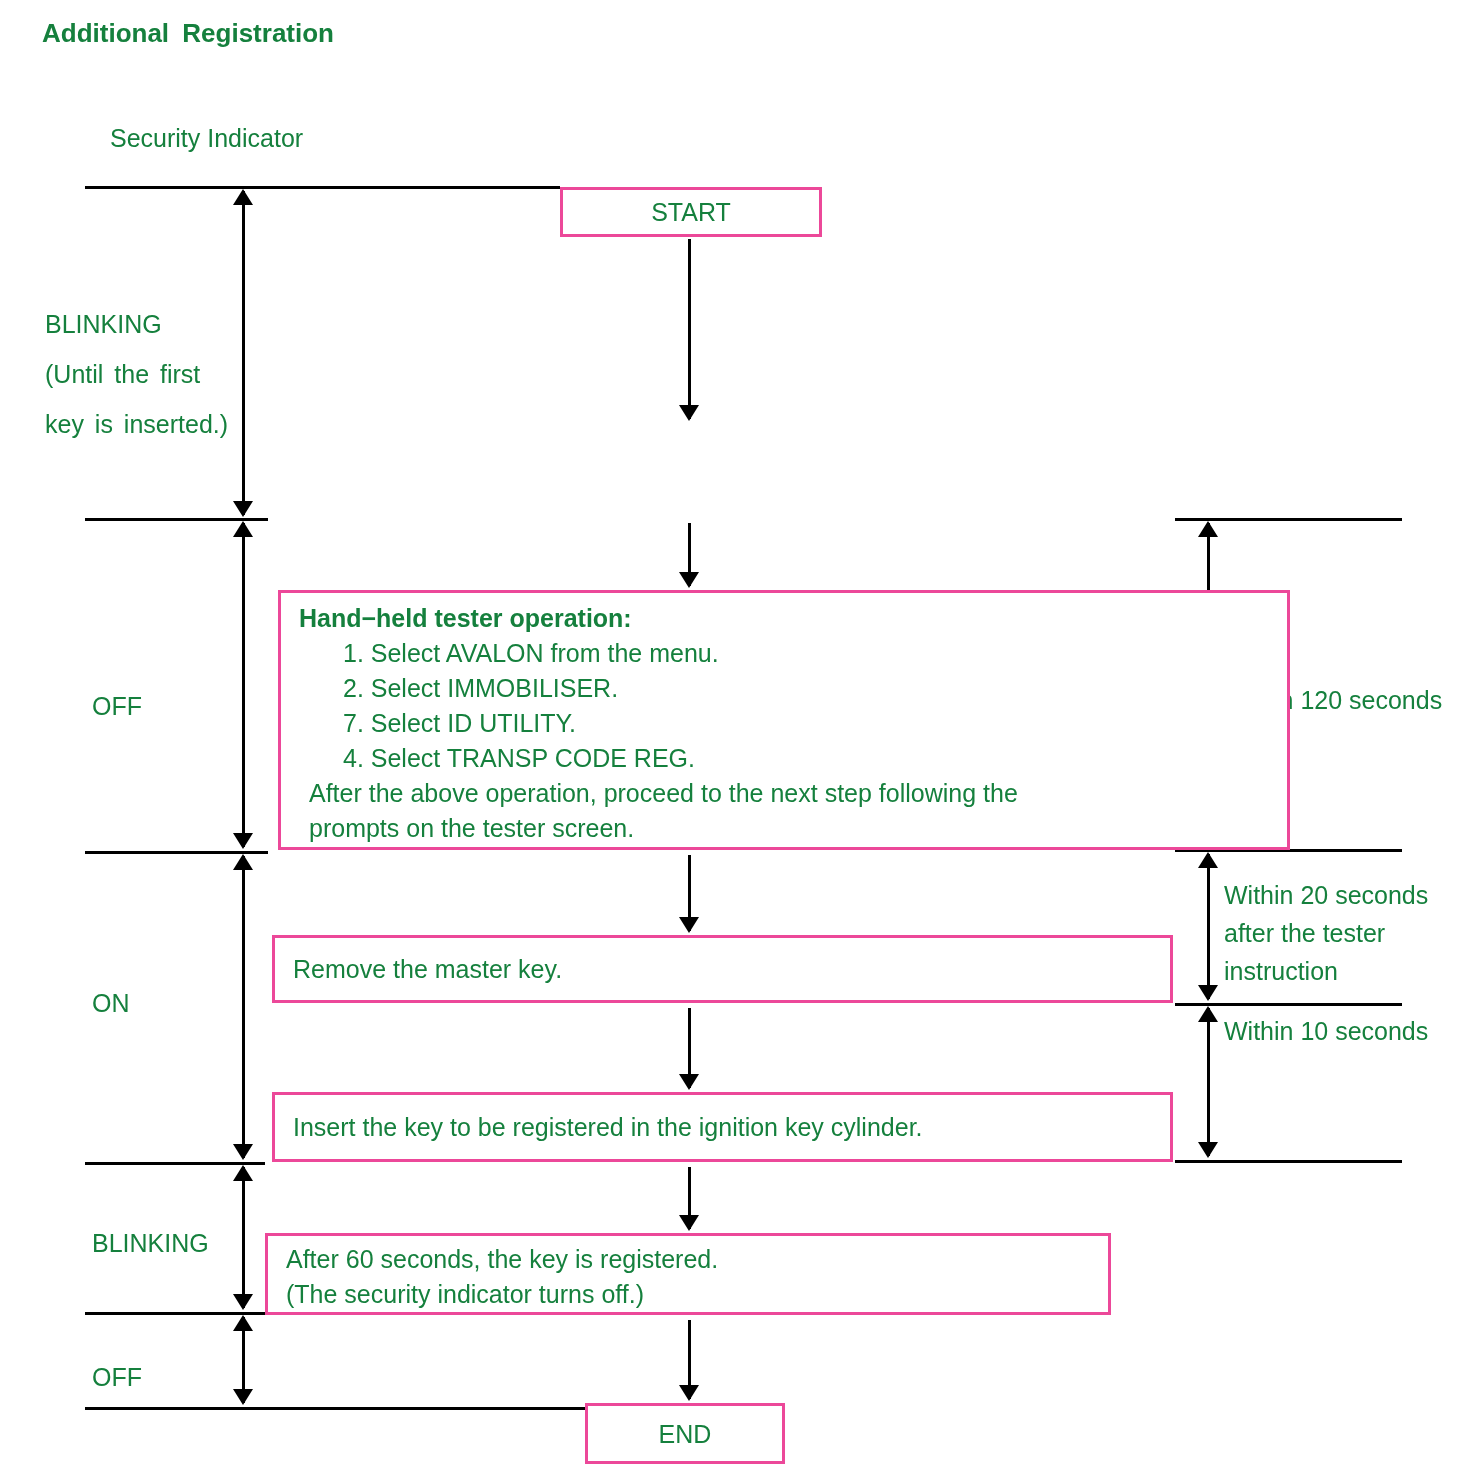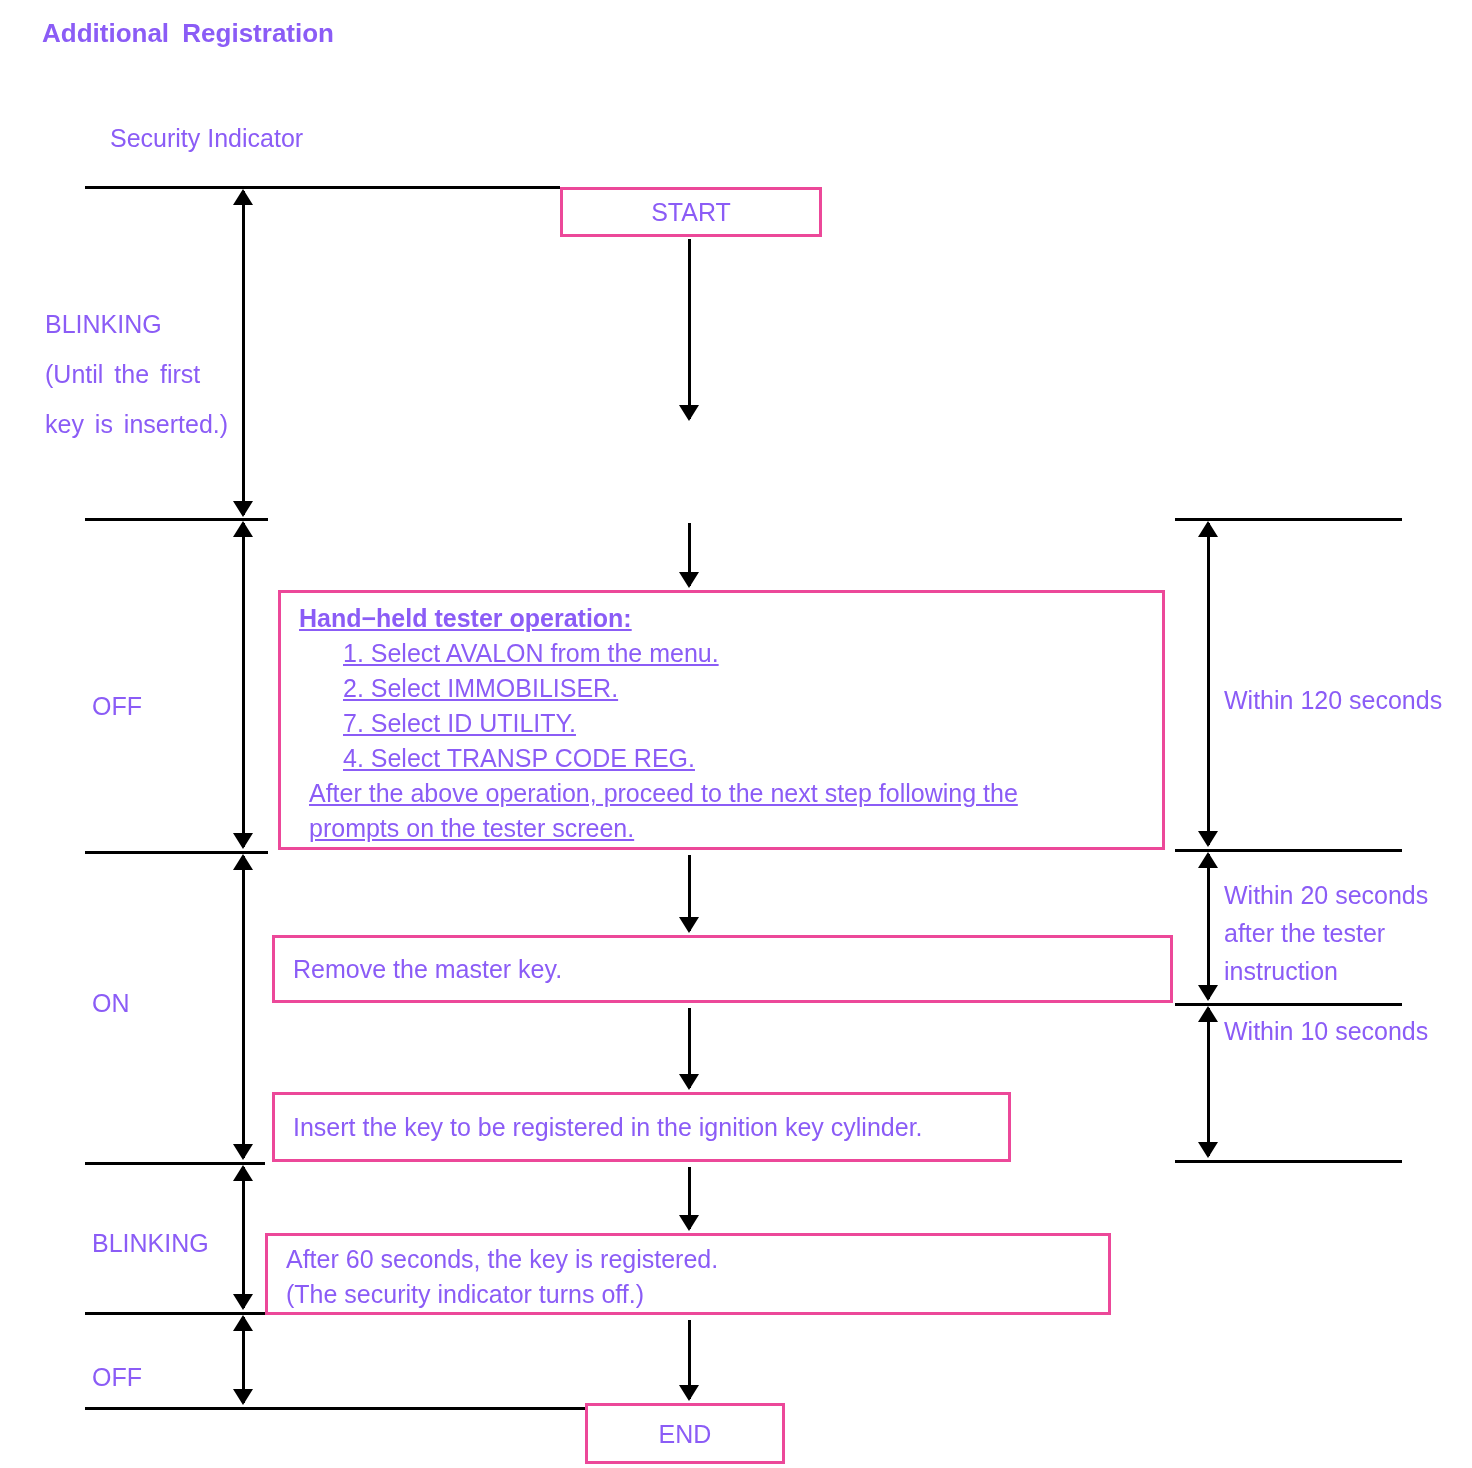--- a/index.html
+++ b/index.html
@@ -1,19 +1,19 @@
 <!DOCTYPE html>
 <html><head>
 <meta charset="utf-8">
 <style>
   html,body{margin:0;padding:0;background:#ffffff;}
   .canvas{
     position:relative;
     width:1472px;height:1468px;
-    background:#ffffff;color:#8b5cf6;
+    background:#ffffff;color:#15803d;
     font-family:"Liberation Sans","DejaVu Sans",sans-serif;
     font-size:25px;line-height:1.2;
     overflow:hidden;
   }
   .abs{position:absolute;}
   .ml{white-space:pre-line;}
   .title{font-weight:bold;font-size:26px;word-spacing:6px;}
   .hline{position:absolute;height:3px;background:#000;}
   .box{
     position:absolute;border:3px solid #ec4899;background:#fff;
@@ -136,35 +136,35 @@
   <div class="abs durLabel ml" style="left:1224px;top:876px;">Within 20 seconds
 after the tester
 instruction</div>
   <div class="abs durLabel" style="left:1224px;top:1012px;">Within 10 seconds</div>
 
   <div class="box center" style="left:560px;top:187px;width:262px;height:50px;">
     <span>START</span>
   </div>
 
 
-  <div class="box" style="left:278px;top:590px;width:887px;height:260px;padding-top:8px;text-decoration:underline;">
+  <div class="box" style="left:278px;top:590px;width:1012px;height:260px;padding-top:8px;">
     <div class="tester-line t-head">Hand−held tester operation:</div>
     <div class="tester-line t-item">1. Select AVALON from the menu.</div>
     <div class="tester-line t-item">2. Select IMMOBILISER.</div>
     <div class="tester-line t-item">7. Select ID UTILITY.</div>
     <div class="tester-line t-item">4. Select TRANSP CODE REG.</div>
     <div class="tester-line t-note">After the above operation, proceed to the next step following the
 prompts on the tester screen.</div>
   </div>
 
   <div class="box vcenter" style="left:272px;top:935px;width:901px;height:68px;padding-left:18px;">
     <span>Remove the master key.</span>
   </div>
 
-  <div class="box vcenter" style="left:272px;top:1092px;width:739px;height:70px;padding-left:18px;">
+  <div class="box vcenter" style="left:272px;top:1092px;width:901px;height:70px;padding-left:18px;">
     <span>Insert the key to be registered in the ignition key cylinder.</span>
   </div>
 
   <div class="box" style="left:265px;top:1233px;width:846px;height:82px;padding:6px 18px 0 18px;line-height:35px;">
     <span class="ml">After 60 seconds, the key is registered.
 (The security indicator turns off.)</span>
   </div>
 
   <div class="box center" style="left:585px;top:1403px;width:200px;height:61px;">
     <span>END</span>

